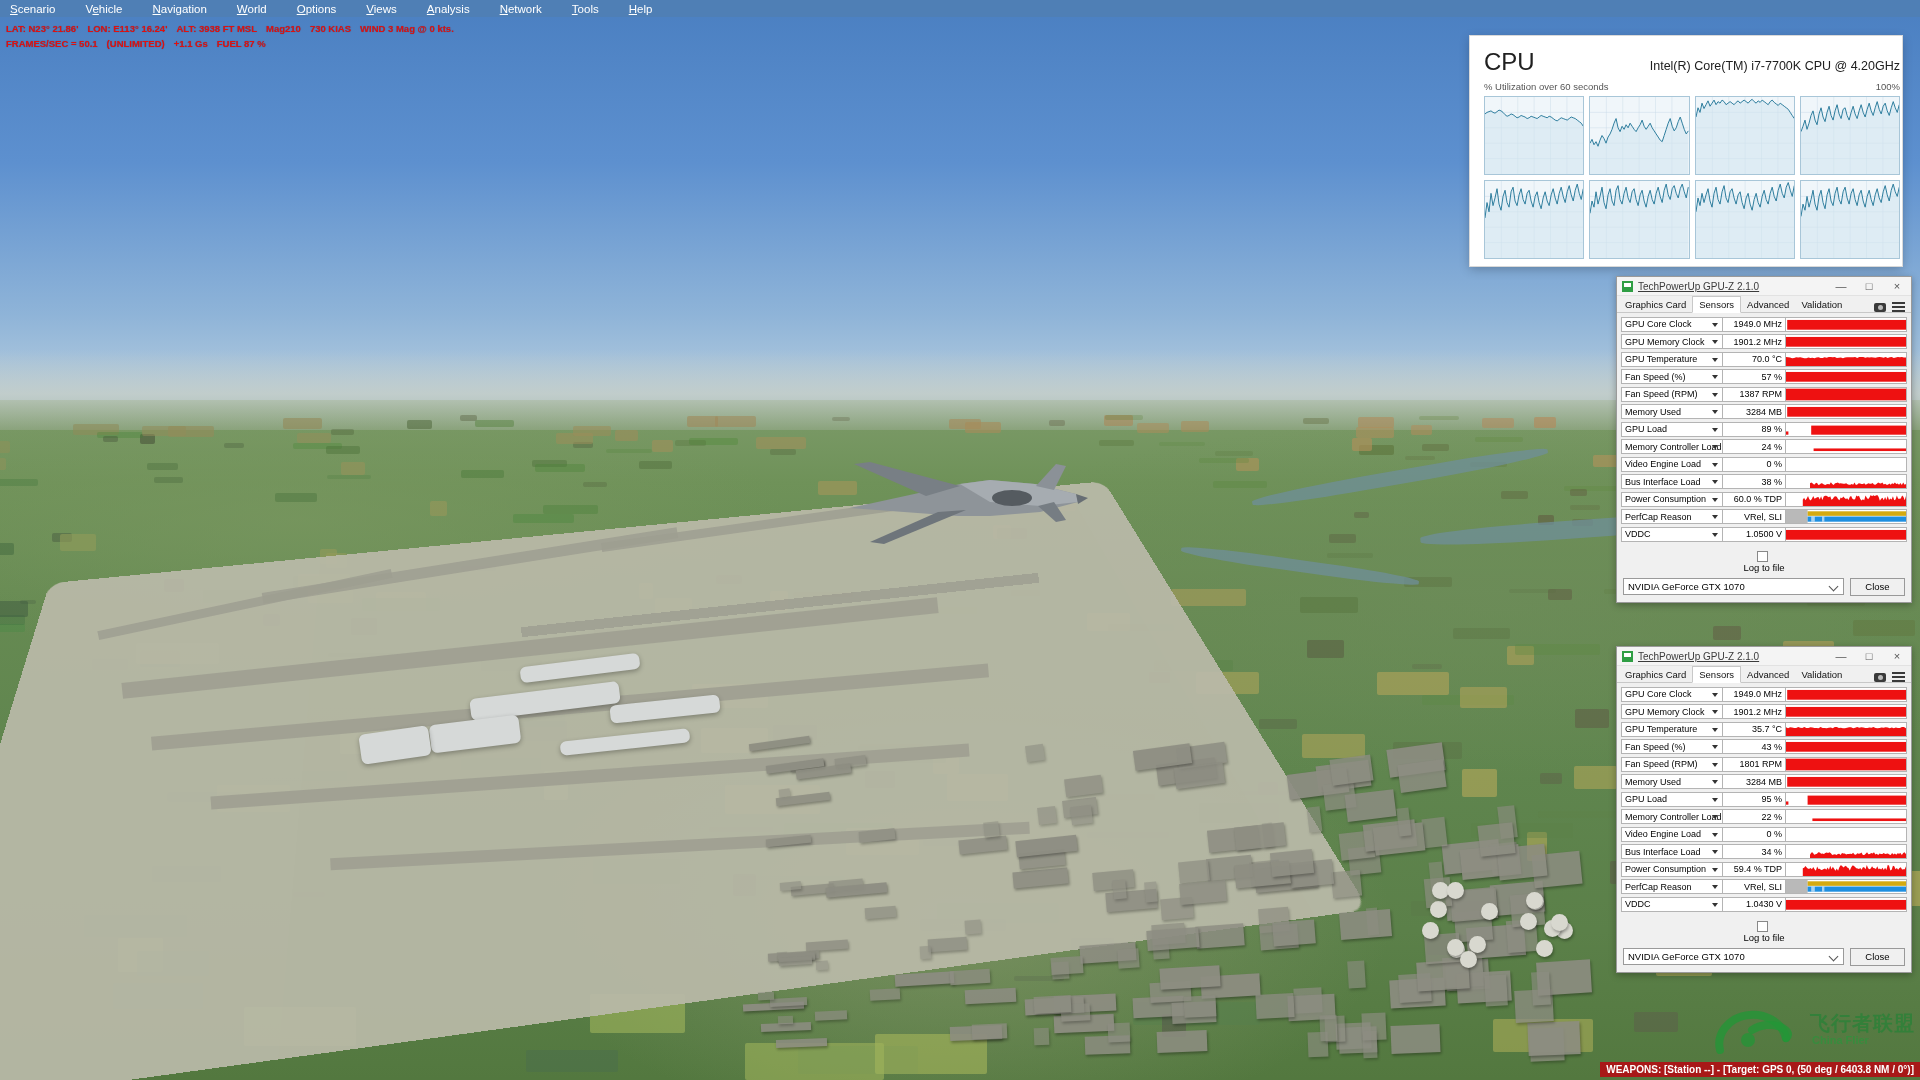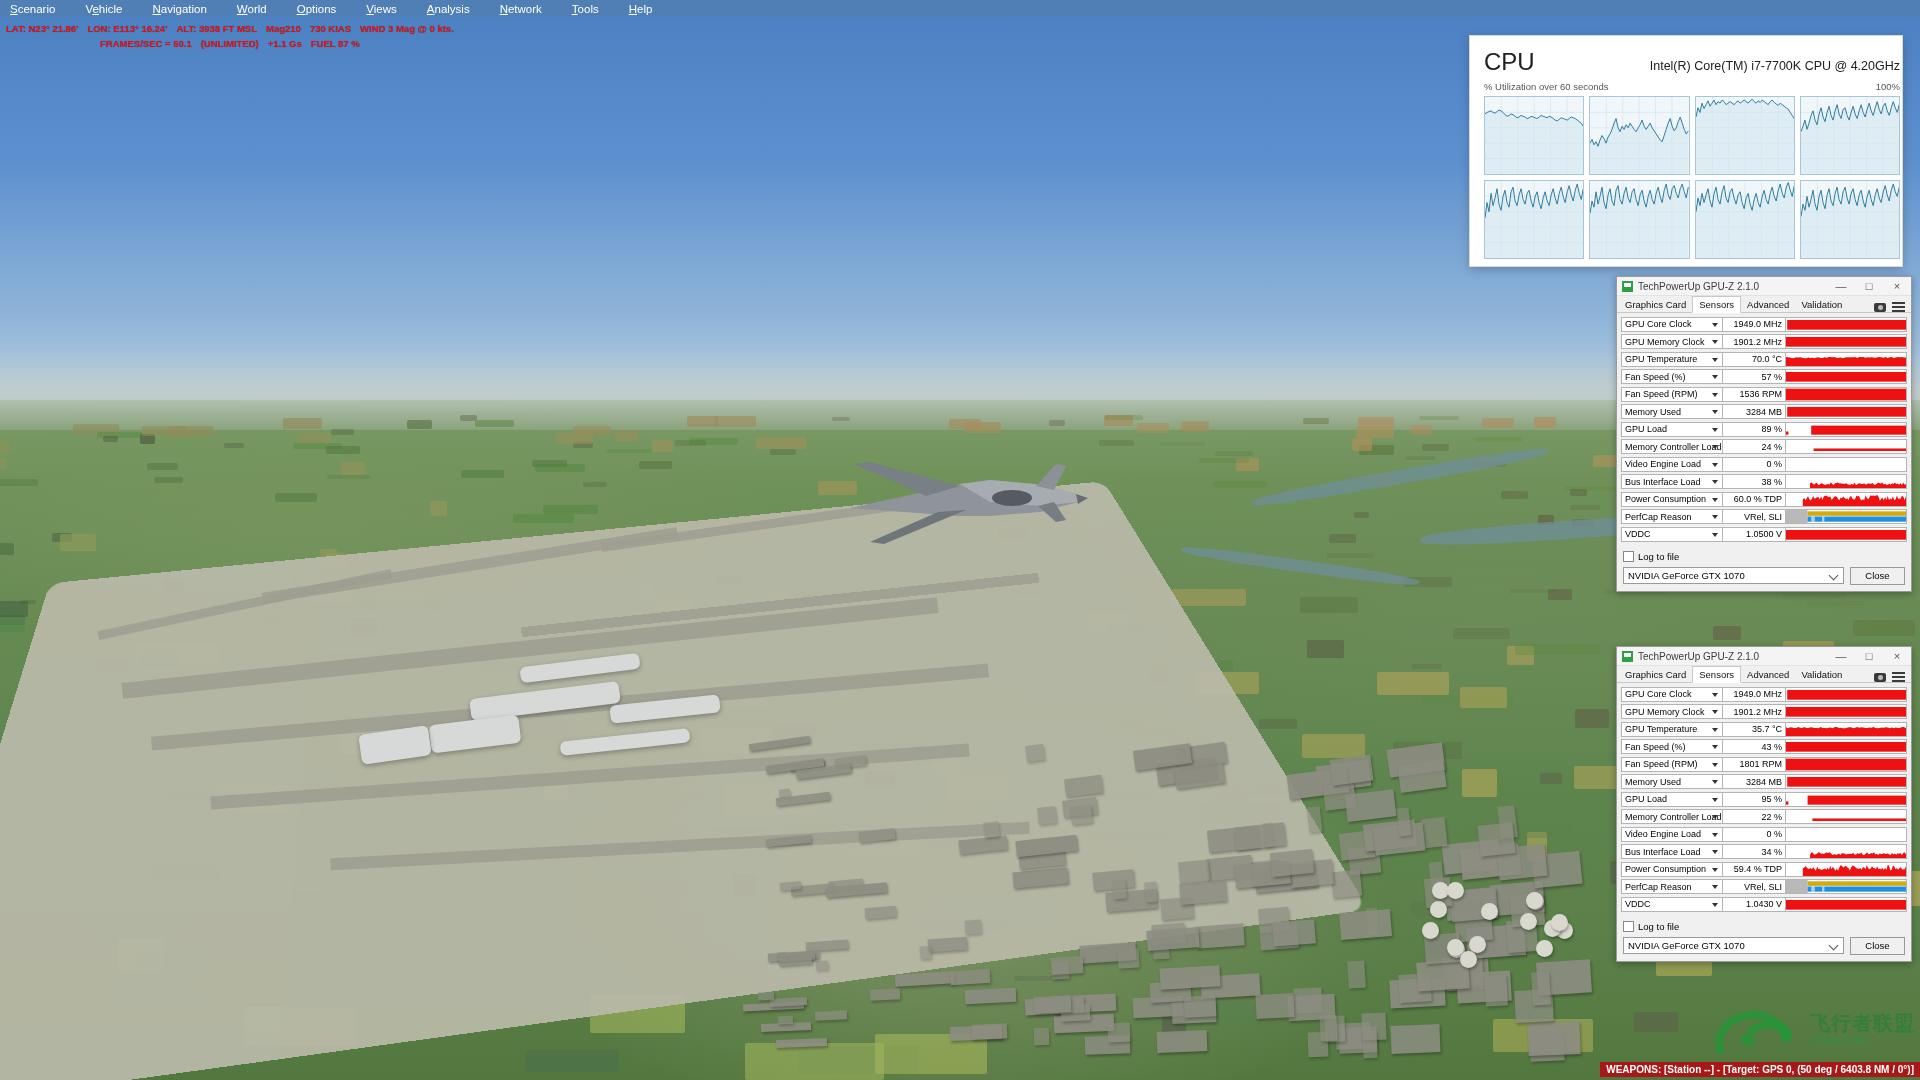--- a/index.html
+++ b/index.html
@@ -136,21 +136,21 @@
   }
   .gz-title {
     height:19px; background:#f4f4f4; display:flex; align-items:center;
     border-bottom:1px solid #e2e2e2;
   }
   .gz-ico {
     width:11px; height:11px; margin:0 5px 0 5px; background:#2f9e44;
     position:relative; flex:none;
   }
   .gz-ico:after{ content:""; position:absolute; left:2px; top:2px; width:7px;height:4px;background:#fff;}
-  .gz-titletext { flex:1; font-size:10px; color:#3b3b3b; }
+  .gz-titletext { flex:1; font-size:10px; color:#3b3b3b;text-decoration:underline; }
   .gz-winbtn {
     width:28px; height:19px; display:flex; align-items:center; justify-content:center;
     color:#555; font-size:11px;
   }
   .gz-tabs {
     display:flex; align-items:flex-end; height:17px; padding-left:2px;
     background:#f0f0f0; border-bottom:1px solid #c8c8c8; position:relative;
   }
   .gz-tab {
     font-size:9.5px; padding:2px 6px 2px 6px; color:#111; white-space:nowrap;
@@ -179,21 +179,21 @@
     width:63px; height:15px; background:#fff; border:1px solid #b4b4b4; border-left:none;
     display:flex; align-items:center; justify-content:flex-end; padding-right:3px;
     font-size:9px; flex:none;
   }
   .sr-graph {
     flex:1; height:15px; background:#fff; border:1px solid #b4b4b4; border-left:none;
     position:relative; overflow:hidden;
   }
   .sr-graph svg { display:block; width:100%; height:100%; }
   .gz-foot { padding:5px 6px 6px 6px; background:#f0f0f0; }
-  .gz-check { display:flex; align-items:center; font-size:9.5px; margin-bottom:5px; }
+  .gz-check { display:flex; align-items:center; font-size:9.5px; margin-bottom:5px;flex-direction:column; }
   .gz-check .box {
     width:11px; height:11px; border:1px solid #888; background:#fff; margin-right:4px; flex:none;
   }
   .gz-bottomrow { display:flex; align-items:center; gap:6px; }
   .gz-select {
     flex:1; height:17px; background:#fff; border:1px solid #9a9a9a;
     display:flex; align-items:center; padding-left:4px; font-size:9.5px; position:relative;
   }
   .gz-select .chev {
     position:absolute; right:6px; top:4px; width:7px; height:7px;
@@ -654,21 +654,21 @@
     <div class="menu-item"><u>N</u>avigation</div>
     <div class="menu-item"><u>W</u>orld</div>
     <div class="menu-item"><u>O</u>ptions</div>
     <div class="menu-item"><u>V</u>iews</div>
     <div class="menu-item"><u>A</u>nalysis</div>
     <div class="menu-item"><u>N</u>etwork</div>
     <div class="menu-item"><u>T</u>ools</div>
     <div class="menu-item"><u>H</u>elp</div>
   </div>
 
-<div id="hud" style="color: rgb(224, 16, 16); text-align: center;">
+<div id="hud" style="color: rgb(224, 16, 16);">
   <div><span class="seg">LAT: N23° 21.86'</span><span class="seg">LON: E113° 16.24'</span><span class="seg">ALT: 3938 FT  MSL</span><span class="seg">Mag210</span><span class="seg">730 KIAS</span><span class="seg">WIND 3 Mag @ 0 kts.</span></div>
   <div><span class="seg">FRAMES/SEC = 50.1</span><span class="seg">(UNLIMITED)</span><span class="seg">+1.1 Gs</span><span class="seg">FUEL 87 %</span></div>
 </div>
 
 <div id="weapons-status">WEAPONS: [Station --] - [Target: GPS 0, (50 deg / 6403.8 NM / 0°)]</div>
 
 <div id="watermark">
   <svg width="130" height="70" viewBox="0 0 130 70">
     <path d="M20 50 A30 26 0 1 1 86 38" fill="none" stroke="rgba(35,150,55,.78)" stroke-width="8" stroke-linecap="round"></path>
     <path d="M86 38 C95 30 70 18 52 30" fill="none" stroke="rgba(35,150,55,.78)" stroke-width="8" stroke-linecap="round"></path>
@@ -881,21 +881,21 @@
             <svg viewBox="0 0 100 20" preserveAspectRatio="none">
               <rect x="0" y="3" width="100" height="15" fill="#ee1111"></rect>
             </svg>
           </div>
         </div>
         <div class="sensor-row">
           <div class="sr-name">
             <span>Fan Speed (RPM)</span>
             <i class="caret"></i>
           </div>
-          <div class="sr-val">1536 RPM</div>
+          <div class="sr-val">1387 RPM</div>
           <div class="sr-graph">
             <svg viewBox="0 0 100 20" preserveAspectRatio="none">
               <rect x="0" y="1" width="100" height="18" fill="#ee1111"></rect>
             </svg>
           </div>
         </div>
         <div class="sensor-row">
           <div class="sr-name">
             <span>Memory Used</span>
             <i class="caret"></i>

